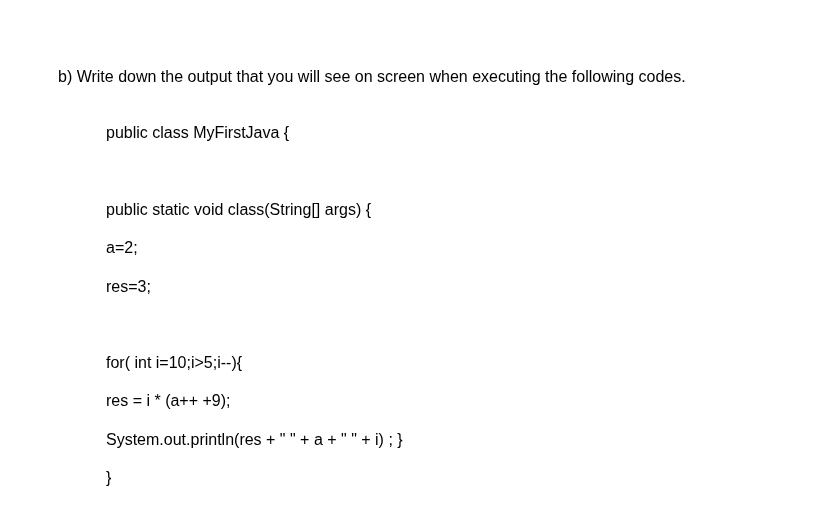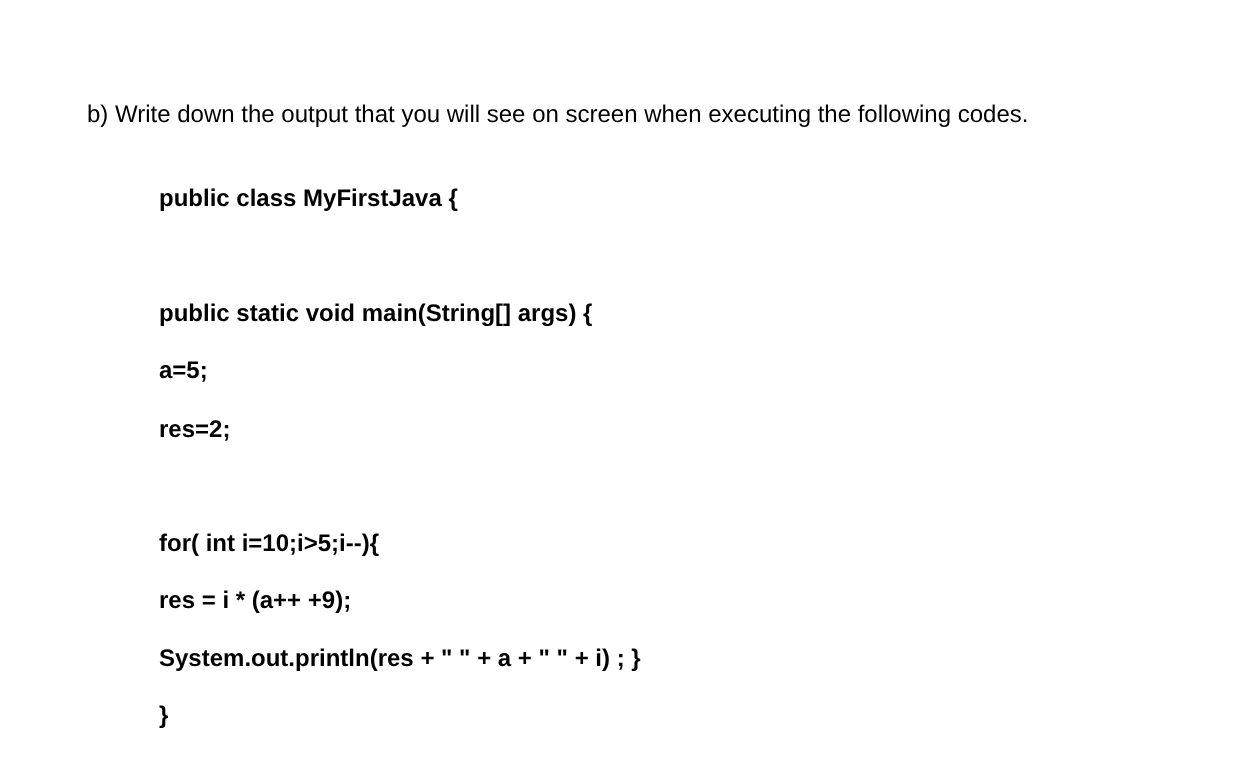--- a/index.html
+++ b/index.html
@@ -20,35 +20,34 @@
       margin-bottom: 34px;
       line-height: 1.4;
     }
     .code-block {
       margin-left: 48px;
       font-family: Arial, Helvetica, sans-serif;
     }
     .code-line {
       line-height: 1.4;
       margin-bottom: 14px;
-      font-weight: bold;
     }
     .gap {
       height: 22px;
     }
   </style>
 </head>
 <body>
 
 <div class="question-line">b) Write down the output that you will see on screen when executing the following codes.</div>
 
 <div class="code-block">
   <div class="code-line">public class MyFirstJava {</div>
   <div class="gap"></div>
-  <div class="code-line">public static void main(String[] args) {</div>
-  <div class="code-line">a=5;</div>
-  <div class="code-line">res=2;</div>
+  <div class="code-line">public static void class(String[] args) {</div>
+  <div class="code-line">a=2;</div>
+  <div class="code-line">res=3;</div>
   <div class="gap"></div>
   <div class="code-line">for( int i=10;i&gt;5;i--){</div>
   <div class="code-line">res = i * (a++ +9);</div>
   <div class="code-line">System.out.println(res + " " + a + " " + i) ;  }</div>
   <div class="code-line">}</div>
 </div>
 
 </body></html>

